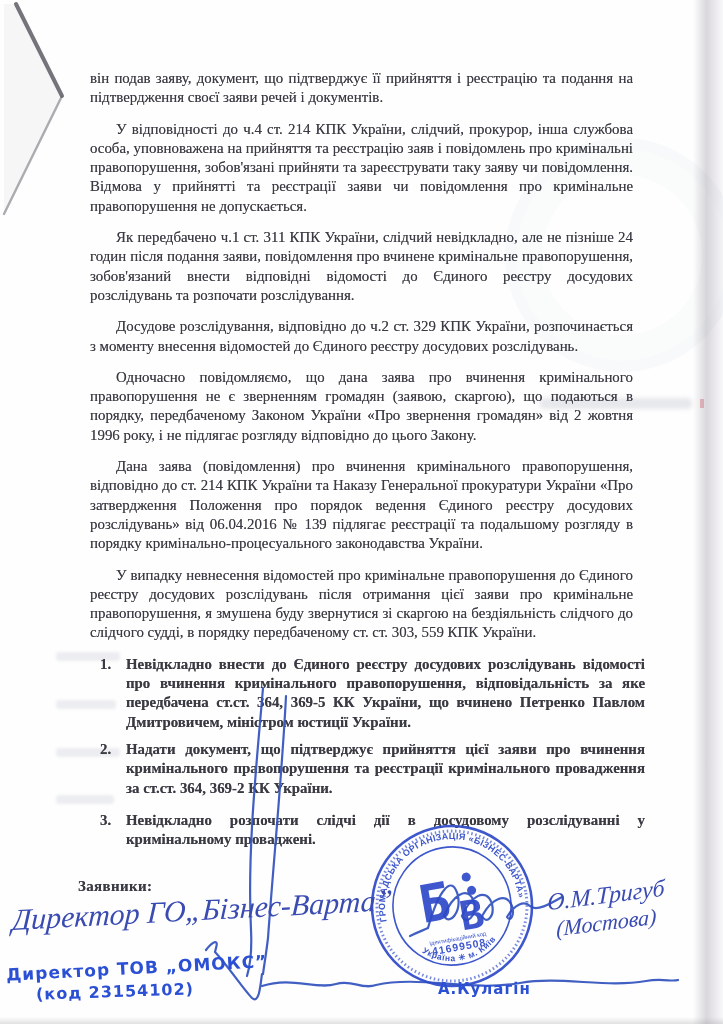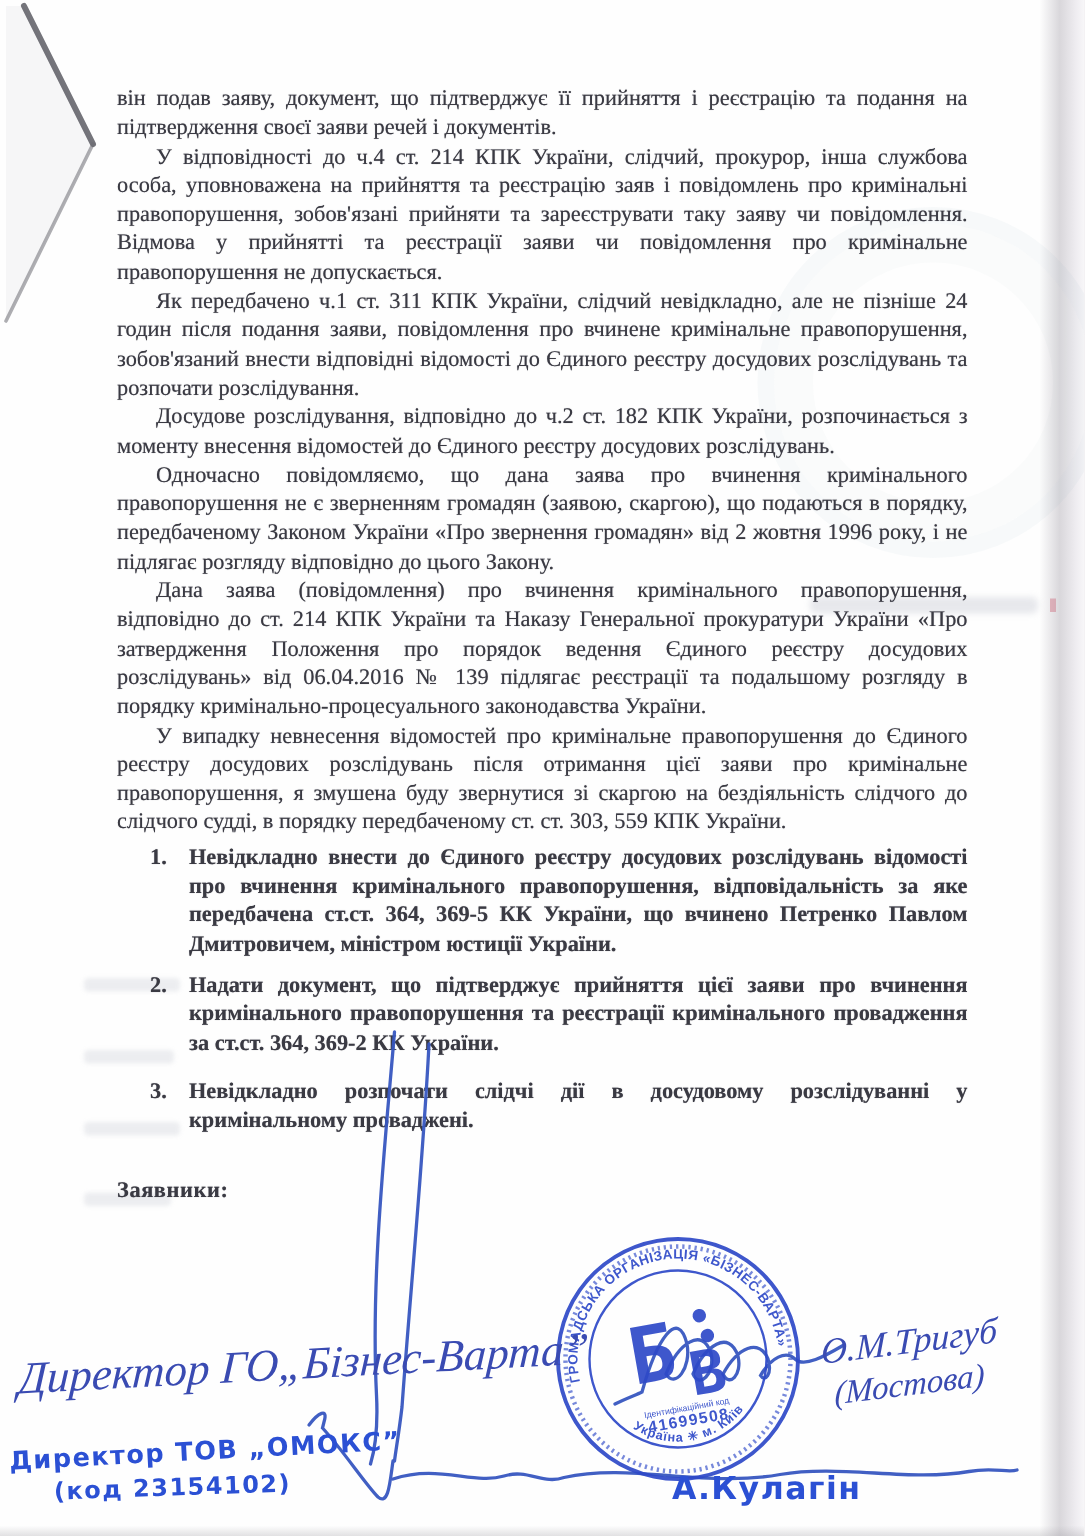--- a/index.html
+++ b/index.html
@@ -18,21 +18,21 @@
   .ghost-scribble{position:absolute;left:540px;top:398px;width:152px;height:11px;
     background:rgba(148,156,172,.22);filter:blur(2px);border-radius:4px;}
   .red-speck{position:absolute;left:700px;top:399px;width:4px;height:9px;
     background:rgba(205,120,135,.5);filter:blur(.5px);}
   
   .doc{
     position:absolute;left:78px;top:57px;width:567px;
     font-size:14.9px;line-height:19.3px;color:#3a3a43;
     text-shadow:0 0 .5px rgba(58,58,67,.65);
   }
-  .para{text-align:justify;margin:0;}
+  .para{text-align:justify;margin:12px;}
   .para.indent{text-indent:26px;}
   .b{font-weight:normal;}
   .doc-list{margin-top:4px;}
   .list-item{display:flex;margin:0 0 8px 22px;font-weight:bold;}
   .list-item:last-child{margin-top:13px;}
   .list-item .num{width:26px;flex:0 0 26px;}
   .list-item .txt{flex:1;text-align:justify;}
   .claimants{font-weight:bold;margin-top:28px;letter-spacing:.4px;}
   
   .overlay{position:absolute;left:0;top:0;width:723px;height:1024px;}
@@ -63,21 +63,21 @@
     <path d="M16,4 L62,96 L4,214 L4,4 Z" fill="rgba(120,120,128,.06)" stroke="none"></path>
     <path d="M16,4 L62,96" stroke="#52525a" stroke-width="4" stroke-linecap="round" opacity=".8" fill="none"></path>
     <path d="M62,96 L4,214" stroke="#6b6b73" stroke-width="2.4" stroke-linecap="round" opacity=".55" fill="none"></path>
   </svg>
 
   <div class="doc">
     <div>
         <div class="para"><span>він подав заяву, документ, що підтверджує її прийняття і реєстрацію та подання на підтвердження своєї заяви речей і документів.</span></div>
         <div class="para indent"><span>У відповідності до ч.4 ст. 214 КПК України, слідчий, прокурор, інша службова особа, уповноважена на прийняття та реєстрацію заяв і повідомлень про кримінальні правопорушення, зобов'язані прийняти та зареєструвати таку заяву чи повідомлення. Відмова у прийнятті та реєстрації заяви чи повідомлення про кримінальне правопорушення не допускається.</span></div>
         <div class="para indent"><span>Як передбачено ч.1 ст. 311 КПК України, слідчий невідкладно, але не пізніше 24 годин після подання заяви, повідомлення про вчинене кримінальне правопорушення, зобов'язаний внести відповідні відомості до Єдиного реєстру досудових розслідувань та розпочати розслідування.</span></div>
-        <div class="para indent"><span>Досудове розслідування, відповідно до ч.2 ст. 182 КПК України, розпочинається з моменту внесення відомостей до Єдиного реєстру досудових розслідувань.</span></div>
+        <div class="para indent"><span>Досудове розслідування, відповідно до ч.2 ст. 329 КПК України, розпочинається з моменту внесення відомостей до Єдиного реєстру досудових розслідувань.</span></div>
         <div class="para indent"><span class="b">Одночасно повідомляємо, що дана заява про вчинення кримінального правопорушення не є зверненням громадян (заявою, скаргою), що подаються в порядку, передбаченому Законом України «Про звернення громадян» від 2 жовтня 1996 року, і не підлягає розгляду відповідно до цього Закону.</span></div>
         <div class="para indent"><span class="b">Дана заява (повідомлення) про вчинення кримінального правопорушення, відповідно до ст. 214 КПК України</span><span> та Наказу Генеральної прокуратури України «Про затвердження Положення про порядок ведення Єдиного реєстру досудових розслідувань» від 06.04.2016  № 139 підлягає реєстрації та подальшому розгляду в порядку кримінально-процесуального законодавства України.</span></div>
         <div class="para indent"><span>У випадку невнесення відомостей про кримінальне правопорушення до Єдиного реєстру досудових розслідувань після отримання цієї заяви про кримінальне правопорушення, я змушена буду звернутися зі скаргою на бездіяльність слідчого до слідчого судді, в порядку передбаченому ст. ст. 303, 559 КПК України.</span></div>
       </div>
     <div class="doc-list">
         <div class="list-item">
           <span class="num">1.</span>
           <span class="txt">Невідкладно внести до Єдиного реєстру досудових розслідувань відомості про вчинення кримінального правопорушення, відповідальність за яке передбачена ст.ст. 364, 369-5 КК України, що вчинено Петренко Павлом Дмитровичем, міністром юстиції України.</span>
         </div>
         <div class="list-item">
@@ -124,15 +124,15 @@
       <text x="90" y="110" font-family="DejaVu Sans Mono, monospace" font-size="40" font-weight="bold">В</text>
       <text x="84" y="119" text-anchor="middle" font-family="Liberation Sans, sans-serif" font-size="5.8">Ідентифікаційний код</text>
       <text x="84" y="129" text-anchor="middle" font-family="Liberation Sans, sans-serif" font-size="10.5" font-weight="bold" letter-spacing="1">41699508</text>
     </svg>
 
     <div class="hw hw-cursive" style="left:12px;top:893px;font-size:30px;transform:rotate(-3deg) skewX(-6deg);">Директор ГО„Бізнес-Варта”</div>
     <div class="hw hw-cursive" style="left:547px;top:882px;font-size:24px;transform:rotate(-7deg) skewX(-8deg);">О.М.Тригуб</div>
     <div class="hw hw-cursive" style="left:556px;top:910px;font-size:22px;transform:rotate(-7deg) skewX(-8deg);">(Мостова)</div>
     <div class="hw hw-print" style="left:6px;top:958px;font-size:17px;letter-spacing:1px;transform:rotate(-3deg);">Директор ТОВ „ОМОКС”</div>
     <div class="hw hw-print" style="left:36px;top:982px;font-size:16px;letter-spacing:1px;transform:rotate(-2deg);">(код 23154102)</div>
-    <div class="hw hw-print" style="left:448px;top:980px;font-size:21px;letter-spacing:1px;">А.Кулагін</div>
+    <div class="hw hw-print" style="left:438px;top:980px;font-size:15px;letter-spacing:1px;">А.Кулагін</div>
   </div>
 </div>
 
 </body></html>

